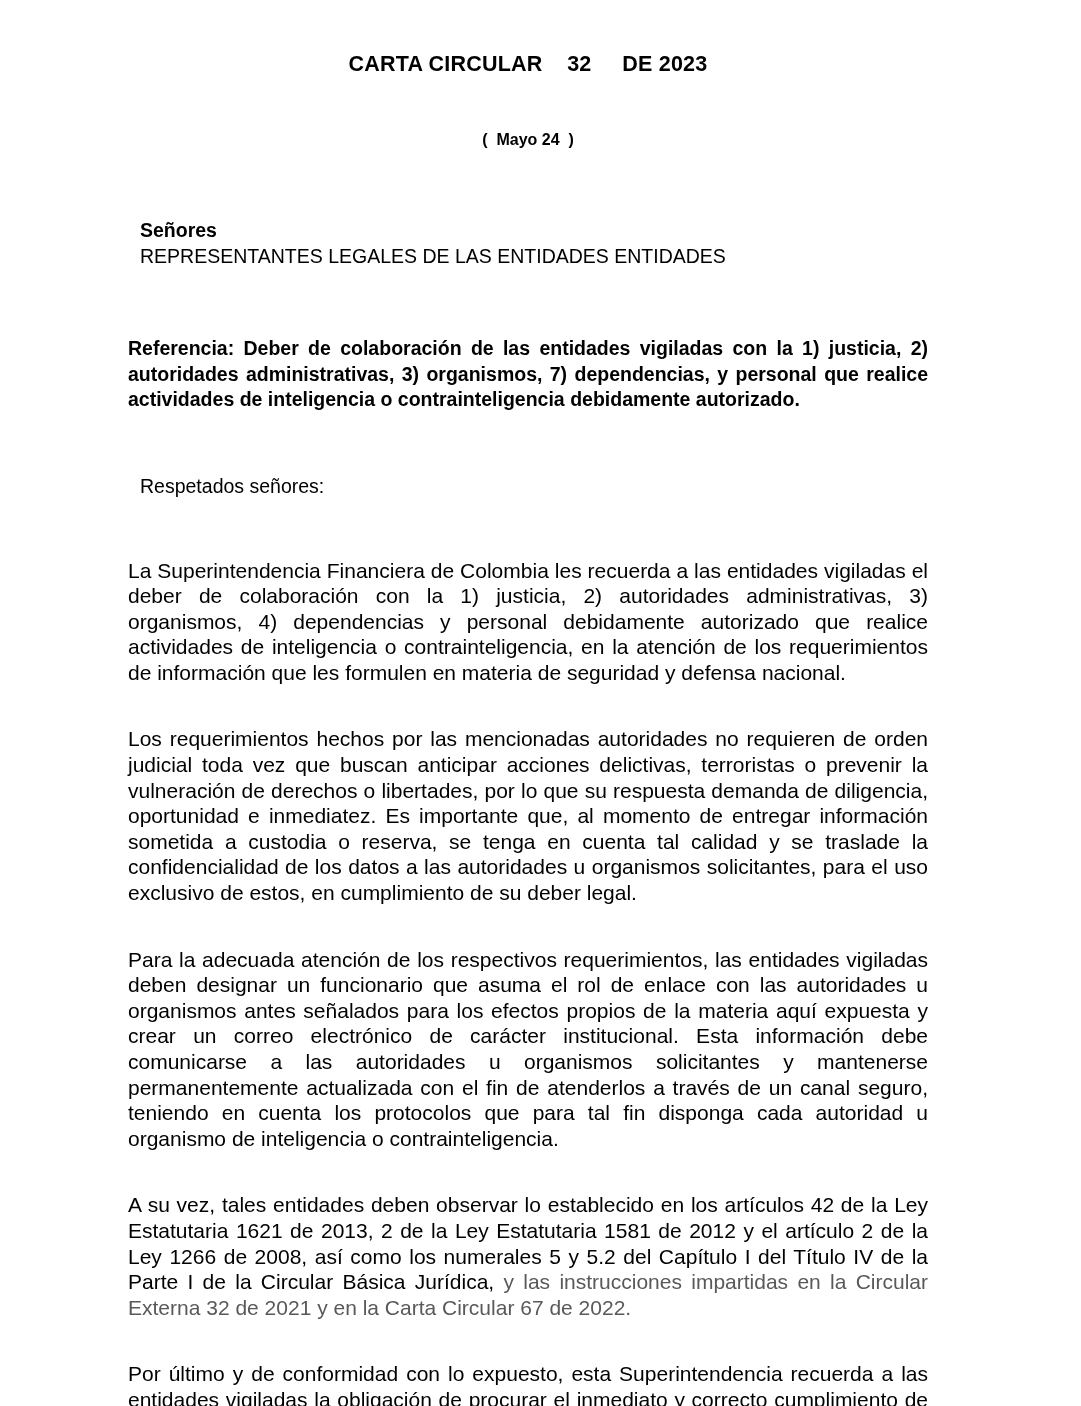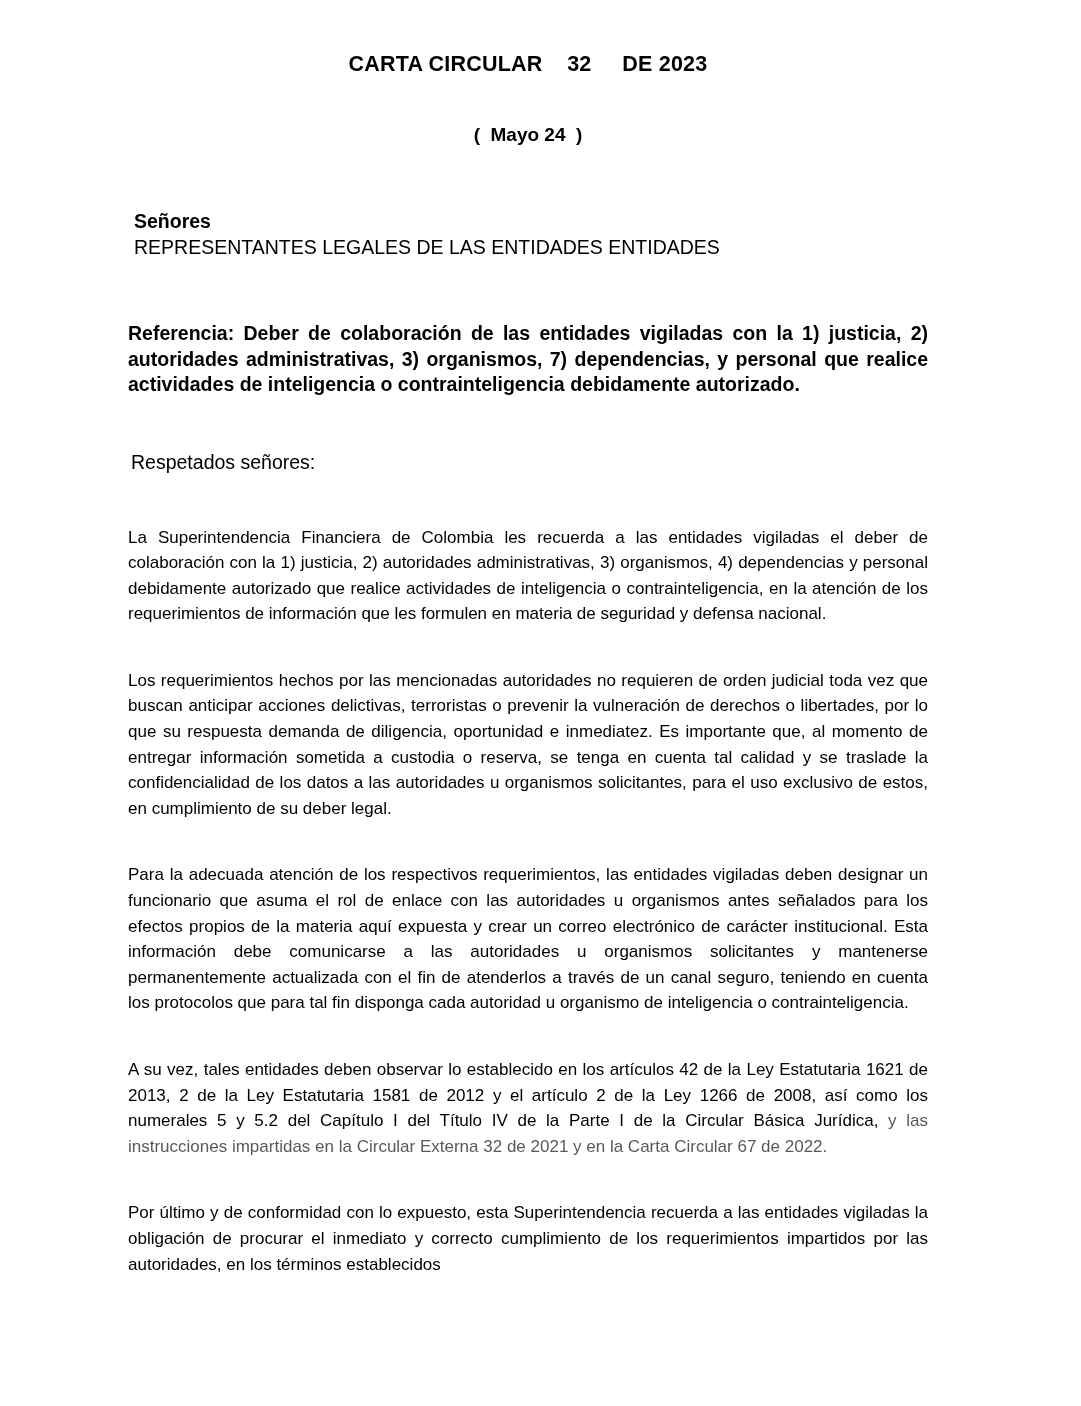--- a/index.html
+++ b/index.html
@@ -32,29 +32,29 @@
     font-weight: bold;
     font-size: 21.5px;
     letter-spacing: 0.2px;
     margin: 0;
     padding-top: 52px;
     white-space: pre;
   }
   .doc-date {
     text-align: center;
     font-weight: bold;
-    font-size: 19px;
-    margin: 0;
+    font-size: 16px;
+    margin: 7px;
     padding-top: 47px;
     white-space: pre;
   }
 
   
   .addressee-block {
-    margin: 6px;
+    margin: 12px;
     padding-top: 56px;
   }
   .addressee-salutation {
     font-weight: bold;
     font-size: 19.5px;
     line-height: 26px;
     margin: 0;
   }
   .addressee-line {
     font-weight: normal;
@@ -71,27 +71,27 @@
     text-align: justify;
     text-justify: inter-word;
     margin: 0;
     padding-top: 54px;
   }
 
   
   .greeting {
     font-size: 19.5px;
     line-height: 26px;
-    margin: 3px;
+    margin: 12px;
     padding-top: 48px;
   }
 
   
   .body-par {
-    font-size: 17px;
+    font-size: 21px;
     line-height: 25.6px;
     text-align: justify;
     text-justify: inter-word;
     margin: 0;
     padding-top: 41px;
   }
   .body-par.first {
     padding-top: 47px;
   }
   .gray-run {

